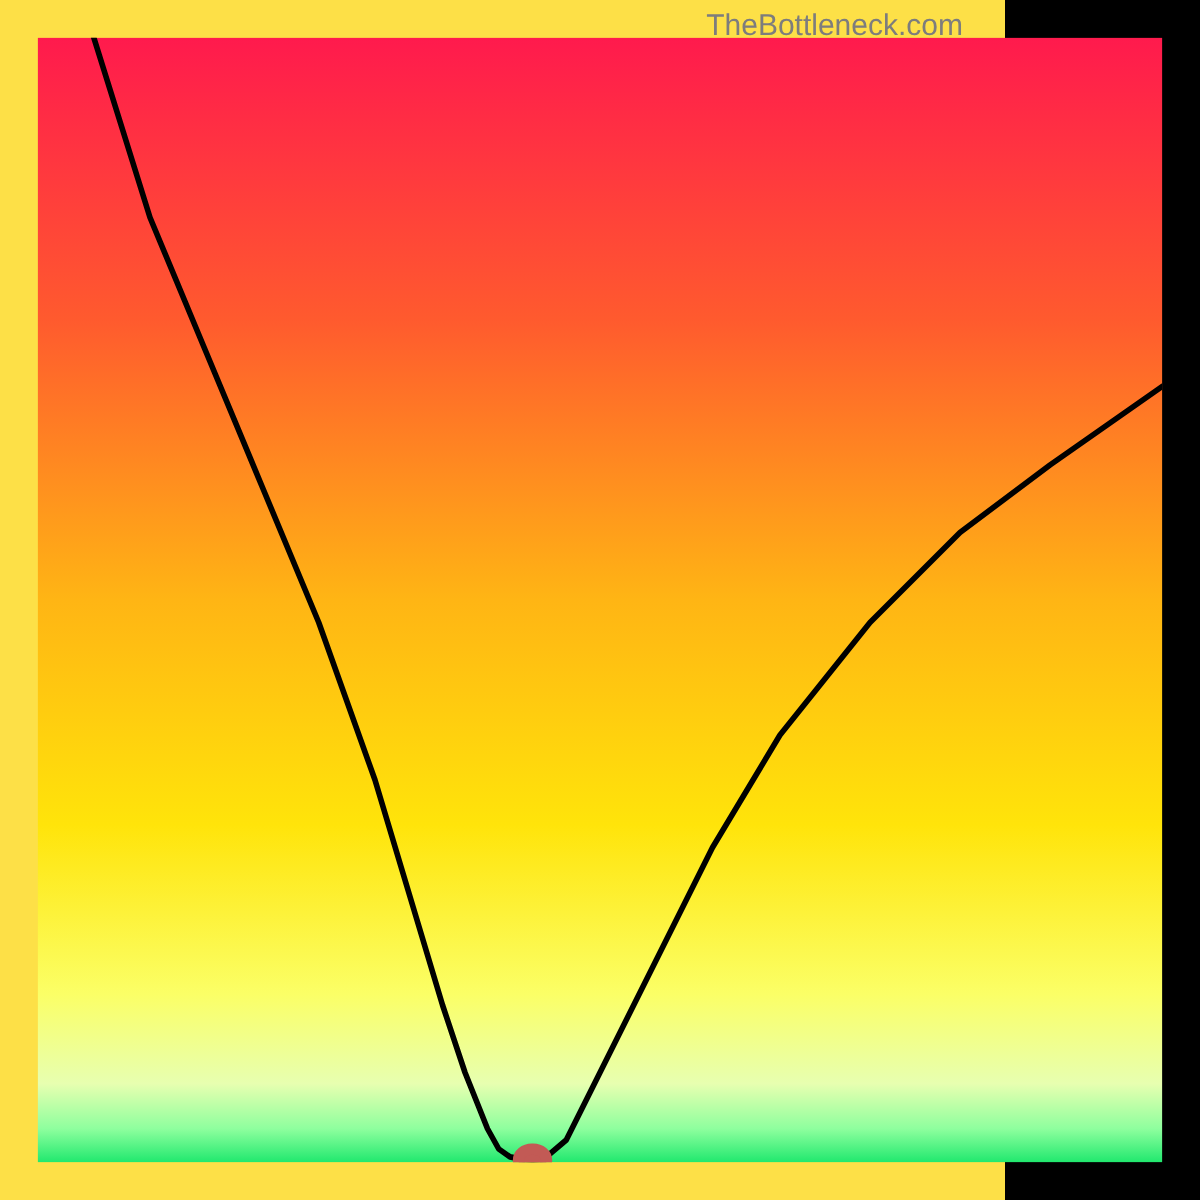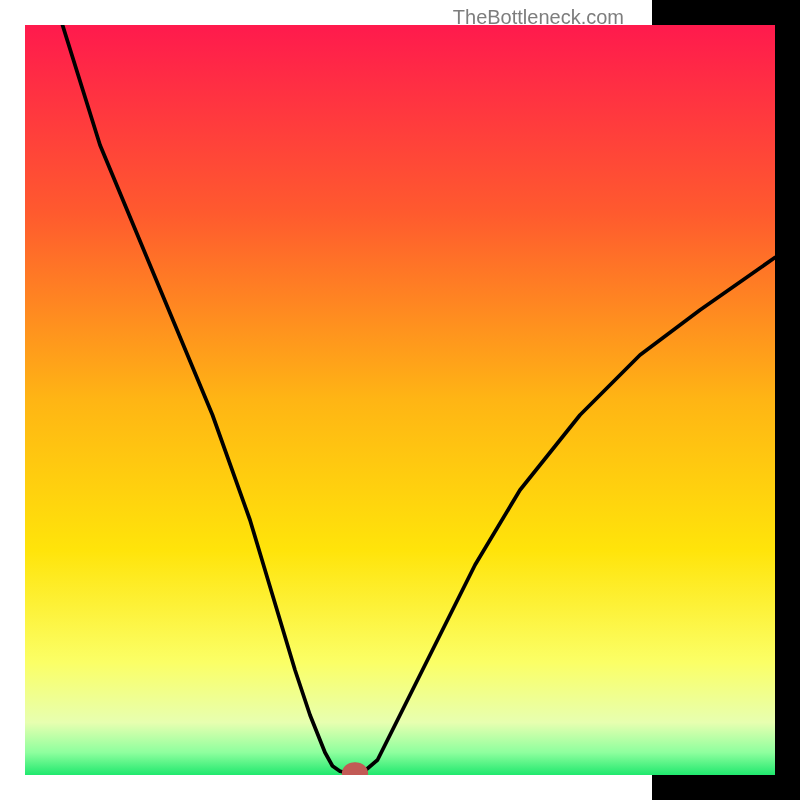--- a/index.html
+++ b/index.html
@@ -7,22 +7,23 @@
     padding: 0;
     width: 800px;
     height: 800px;
     overflow: hidden;
     background: #000;
     font-family: Arial, Helvetica, sans-serif;
   }
   .frame {
     width: 652px;
     height: 800px;
-    background: #ffffff;
+    background: #fde047;
     position: relative;
+    padding-left: 18px;
   }
   .plot-area {
     position: absolute;
     left: 25px;
     top: 25px;
     width: 750px;
     height: 750px;
     overflow: hidden;
   }
   .gradient-bg {

